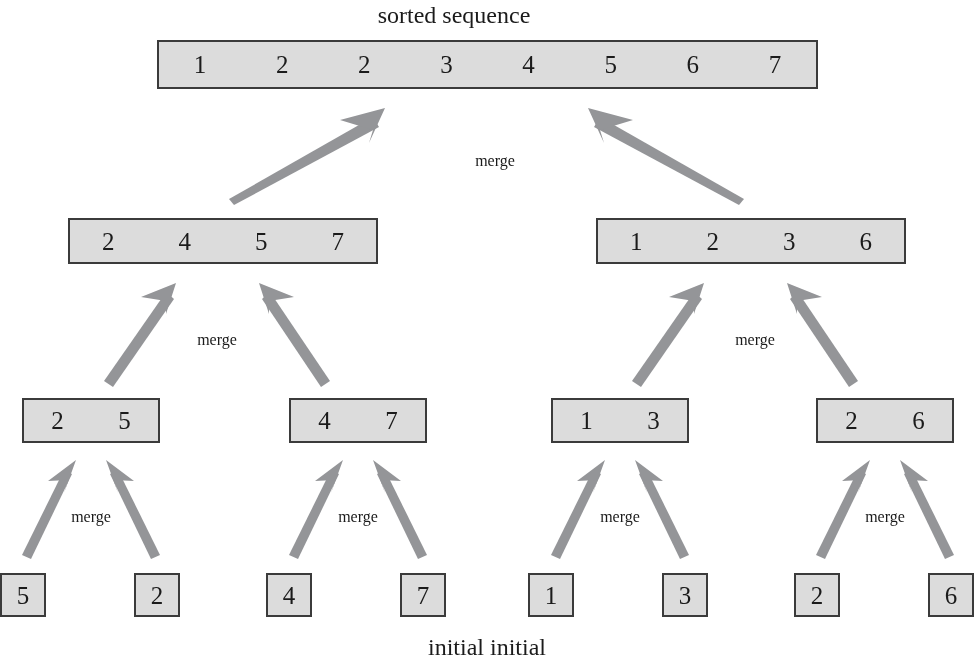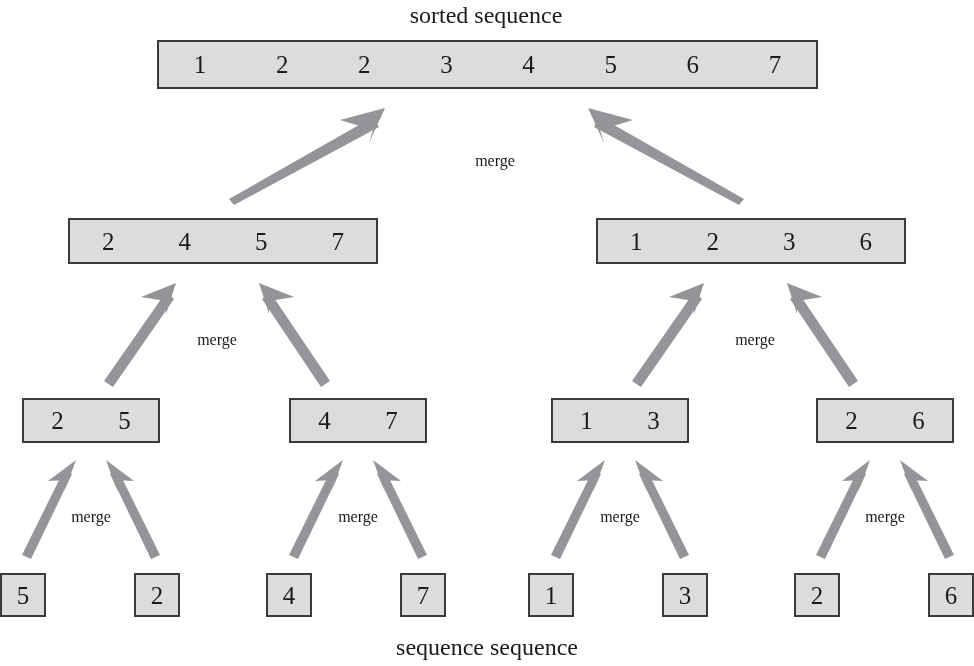--- a/index.html
+++ b/index.html
@@ -124,23 +124,23 @@
     <g fill="#949598">
       <polygon points="816,555 858,470 866,474 825,559"></polygon>
       <polygon points="870,460 842,481 862,480 858,493"></polygon>
     </g>
     <g fill="#949598">
       <polygon points="954,555 912,470 904,474 945,559"></polygon>
       <polygon points="900,460 928,481 908,480 912,493"></polygon>
     </g>
   </svg>
 
-  <div class="caption" style="left:0; top:2px; width:908px;padding-left:32px;">sorted sequence</div>
-
-  <div class="caption" style="left:0; top:634px; width:974px;">sequence sequence</div>
+  <div class="caption" style="left:0; top:2px; width:908px;">sorted sequence</div>
+
+  <div class="caption" style="left:0; top:634px; width:974px;">initial initial</div>
 
   <div class="merge-label" style="left:420px; top:152px; width:150px;">merge</div>
 
   <div class="merge-label" style="left:142px; top:331px; width:150px;">merge</div>
 
   <div class="merge-label" style="left:680px; top:331px; width:150px;">merge</div>
 
   <div class="merge-label" style="left:16px; top:508px; width:150px;">merge</div>
 
   <div class="merge-label" style="left:283px; top:508px; width:150px;">merge</div>

